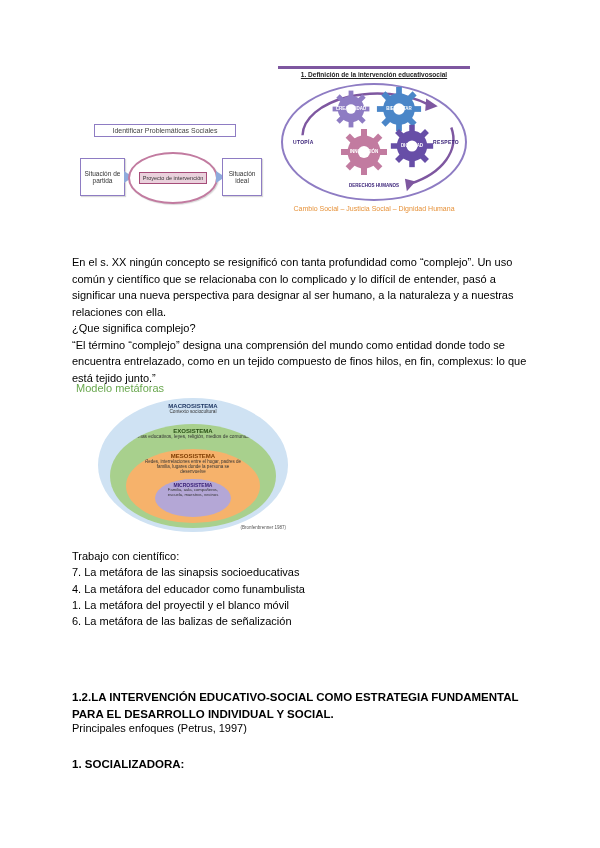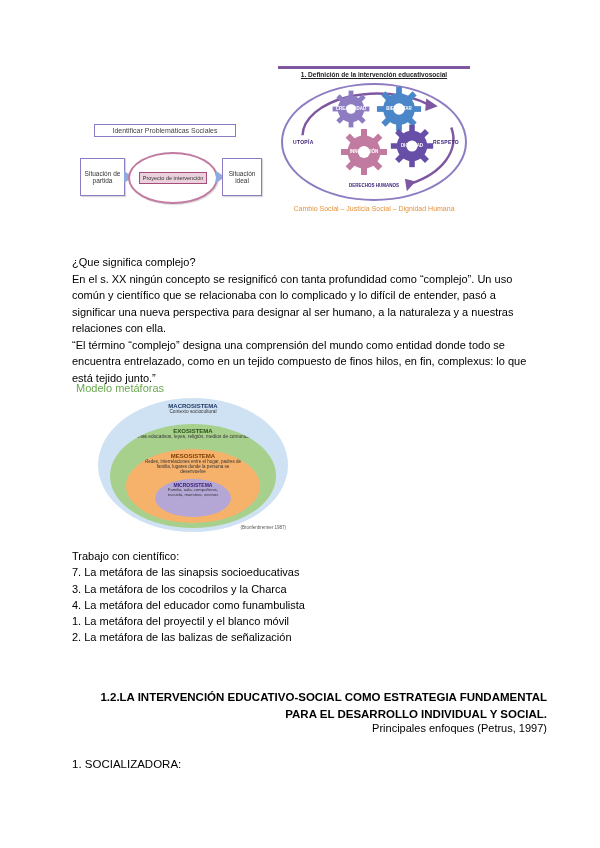--- a/index.html
+++ b/index.html
@@ -107,24 +107,24 @@
     position:absolute; right:2px; bottom:2px; font-size:4.5px; color:#555;
   }
 
   
   .metaphors {
     position:absolute; left:72px; top:548px; width:470px;
     font-size:11px; line-height:16.3px; color:#000;
   }
 
   
-  .section { position:absolute; left:72px; top:689px; width:475px;text-align:right; }
+  .section { position:absolute; left:72px; top:689px; width:475px; }
   .section-heading { font-size:11.5px; font-weight:bold; line-height:16.5px; color:#000; }
   .section-sub { font-size:11px; margin-top:0; color:#000; }
-  .section-first { position:absolute; left:72px; top:758px; font-size:11.5px; font-weight:normal; color:#000; }
+  .section-first { position:absolute; left:72px; top:758px; font-size:11.5px; font-weight:bold; color:#000; }
 </style>
 </head>
 <body>
 
 <div class="page">
 
   <div class="left-diagram">
     <div class="ld-header">Identificar Problemáticas Sociales</div>
     <div class="ld-box ld-start">Situación de partida</div>
     <div class="ld-arrow ld-arrow1"></div>
@@ -205,22 +205,22 @@
 
       <span class="rd-side rd-left-label">UTOPÍA</span>
       <span class="rd-side rd-right-label">RESPETO</span>
       <span class="rd-bottom-label">DERECHOS HUMANOS</span>
     </div>
 
     <div class="rd-caption">Cambio Social – Justicia Social – Dignidad Humana</div>
   </div>
 
   <div class="body-text">
+    <p>En el s. XX ningún concepto se resignificó con tanta profundidad como “complejo”. Un uso común y científico que se relacionaba con lo complicado y lo difícil de entender, pasó a significar una nueva perspectiva para designar al ser humano, a la naturaleza y a nuestras relaciones con ella.</p>
     <p>¿Que significa complejo?</p>
-    <p>En el s. XX ningún concepto se resignificó con tanta profundidad como “complejo”. Un uso común y científico que se relacionaba con lo complicado y lo difícil de entender, pasó a significar una nueva perspectiva para designar al ser humano, a la naturaleza y a nuestras relaciones con ella.</p>
     <p>“El término “complejo” designa una comprensión del mundo como entidad donde todo se encuentra entrelazado, como en un tejido compuesto de finos hilos, en fin, complexus: lo que está tejido junto.”</p>
   </div>
 
   <div class="eco-label">Modelo metáforas</div>
   <div class="eco-diagram">
     <div class="eco-layer eco-macro">
       <span class="eco-title">MACROSISTEMA</span>
       <span class="eco-desc">Contexto sociocultural</span>
     </div>
     <div class="eco-layer eco-exo">
@@ -234,24 +234,23 @@
     <div class="eco-layer eco-micro">
       <span class="eco-title">MICROSISTEMA</span>
       <span class="eco-desc">Familia, aula, compañeros, escuela, maestros, vecinos</span>
     </div>
     <span class="eco-caption">(Bronfenbrenner 1987)</span>
   </div>
 
   <div class="metaphors">
     <div>Trabajo con científico:</div>
     <div>7. La metáfora de las sinapsis socioeducativas</div>
-    <div>3. La metáfora de los cocodrilos y la Charca</div>
     <div>4. La metáfora del educador como funambulista</div>
     <div>1. La metáfora del proyectil y el blanco móvil</div>
-    <div>2. La metáfora de las balizas de señalización</div>
+    <div>6. La metáfora de las balizas de señalización</div>
   </div>
 
   <div class="section">
     <div class="section-heading">1.2.LA INTERVENCIÓN EDUCATIVO-SOCIAL COMO ESTRATEGIA FUNDAMENTAL PARA EL DESARROLLO INDIVIDUAL Y SOCIAL.</div>
     <div class="section-sub">Principales enfoques (Petrus, 1997)</div>
   </div>
   <div class="section-first">1. SOCIALIZADORA:</div>
 
 </div>
 

